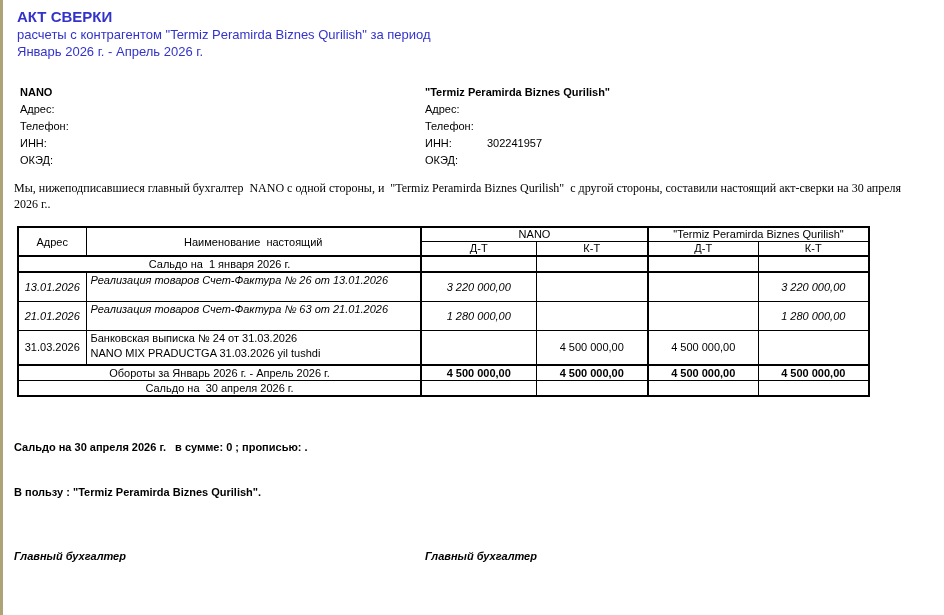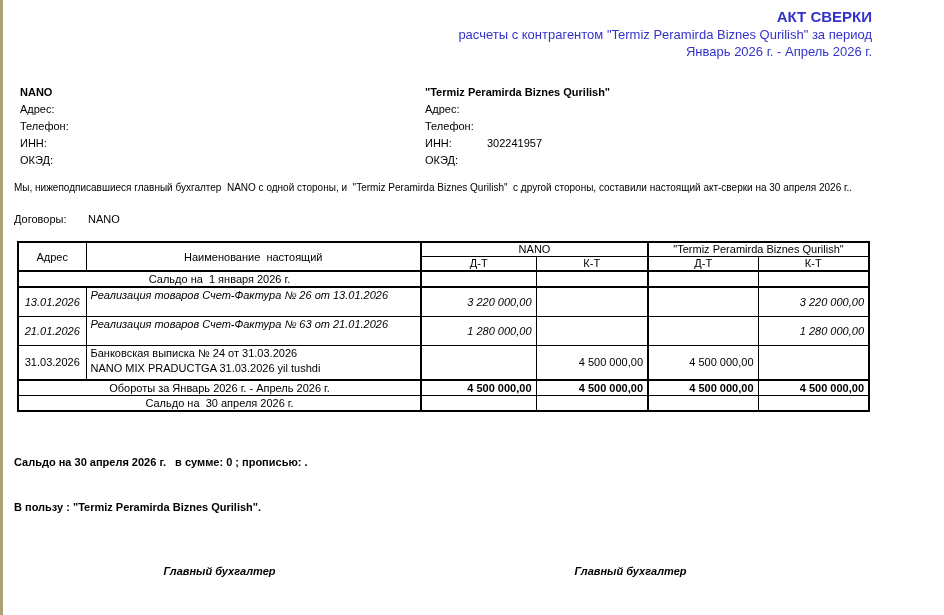--- a/index.html
+++ b/index.html
@@ -4,60 +4,60 @@
 <style>
   html,body{margin:0;padding:0;}
   body{
     width:944px;height:615px;background:#ffffff;position:relative;overflow:hidden;
     font-family:"Liberation Sans", sans-serif;color:#000;
   }
   .page-edge{position:absolute;left:0;top:0;width:3px;height:615px;background:#ada377;}
   .doc{position:absolute;top:0;left:0;width:944px;}
 
   
-  .title-block{width:855px;margin:8px 0 0 17px;text-align:right;color:#3333cc;}
+  .title-block{width:855px;margin:8px 0 0 17px;text-align:left;color:#3333cc;}
   .title{font-size:15px;font-weight:bold;line-height:18px;}
   .subtitle{font-size:13px;line-height:17px;white-space:pre-wrap;}
 
   
   .parties{display:flex;margin:24px 0 0 20px;font-size:11px;}
   .party{width:405px;}
   .party .prow{line-height:17px;white-space:pre-wrap;}
   .party-name{font-weight:bold;}
   .inn-label{display:inline-block;min-width:62px;}
 
   
-  .intro{margin:11px 16px 0 14px;font-size:10px;line-height:16px;white-space:pre-wrap;}
+  .intro{margin:11px 16px 0 14px;font-size:12px;line-height:16px;white-space:pre-wrap;font-family:Liberation Serif, serif;}
   .contracts{margin:16px 0 0 14px;font-size:11px;line-height:15px;}
   .contracts .lbl{display:inline-block;width:74px;}
 
   
   table.recon{border-collapse:collapse;table-layout:fixed;width:851px;margin:14px 0 0 17px;
     font-size:11px;border:2px solid #000;}
   table.recon td,table.recon th{border:1px solid #000;padding:0 4px;overflow:hidden;font-weight:normal;}
   .hdr{font-weight:bold;text-align:center;vertical-align:middle;white-space:pre-wrap;}
   .group-sep{border-left:2px solid #000 !important;}
   .thick-top{border-top:2px solid #000 !important;}
   .thick-bottom{border-bottom:2px solid #000 !important;border-radius:8px;}
   .lbl-span{font-weight:bold;text-align:center;vertical-align:middle;white-space:pre-wrap;}
   .date-cell{text-align:center;vertical-align:middle;}
   .op-cell{vertical-align:top;text-align:left;line-height:15px;padding-top:1px;}
-  .amt{text-align:right;vertical-align:middle;white-space:nowrap;}
+  .amt{text-align:center;vertical-align:middle;white-space:nowrap;}
   .b{font-weight:bold !important;}
   tr.hrow1{height:14px;} tr.hrow2{height:15px;}
   tr.balrow{height:16px;} tr.datarow{height:29px;font-style:italic;} tr.datarow3{height:35px;}
   tr.turnrow{height:15px;}
 
   
   .summary{margin:13px 0 0 14px;font-size:11px;font-weight:bold;line-height:15px;white-space:pre-wrap;}
 
   
   .signatures{display:flex;margin:19px 0 0 14px;}
   .sig-block{width:411px;}
-  .sig-title{font-size:11px;font-weight:bold;font-style:italic;line-height:14px;text-align:center;}
+  .sig-title{font-size:11px;font-weight:bold;font-style:italic;line-height:14px;}
 </style>
 </head>
 <body>
 
 <div class="page-edge"></div>
 
 <div class="doc">
 
   <div class="title-block">
     <div class="title">АКТ СВЕРКИ</div>
@@ -77,23 +77,20 @@
       <div class="prow party-name">"Termiz Peramirda Biznes Qurilish"</div>
       <div class="prow">Адрес:</div>
       <div class="prow">Телефон:</div>
       <div class="prow"><span class="inn-label">ИНН:</span><span>302241957</span></div>
       <div class="prow">ОКЭД:</div>
     </div>
   </div>
 
   <div class="intro">Мы, нижеподписавшиеся главный бухгалтер  NANO с одной стороны, и  "Termiz Peramirda Biznes Qurilish"  с другой стороны, составили настоящий акт-сверки на 30 апреля 2026 г..</div>
 
-  <div class="contracts">
-    <span class="lbl">Договоры:</span><span>NANO</span>
-  </div>
 
   <table class="recon">
     <colgroup>
       <col style="width:68px">
         <col style="width:335px">
       <col style="width:115px">
         <col style="width:112px">
       <col style="width:110px">
         <col style="width:111px">
     </colgroup>

